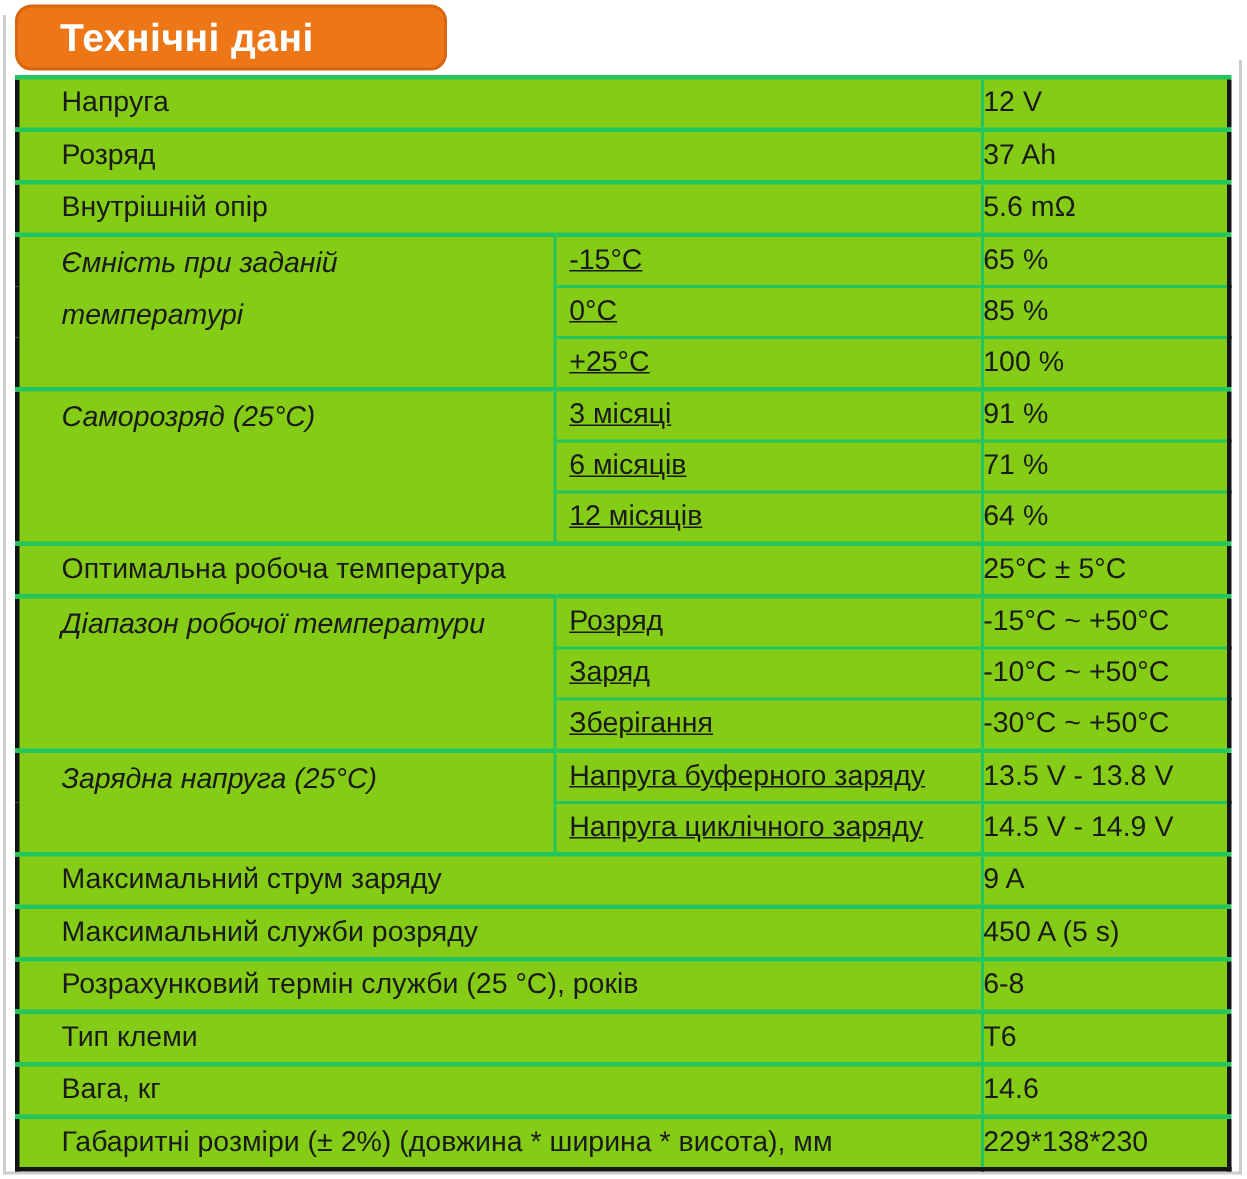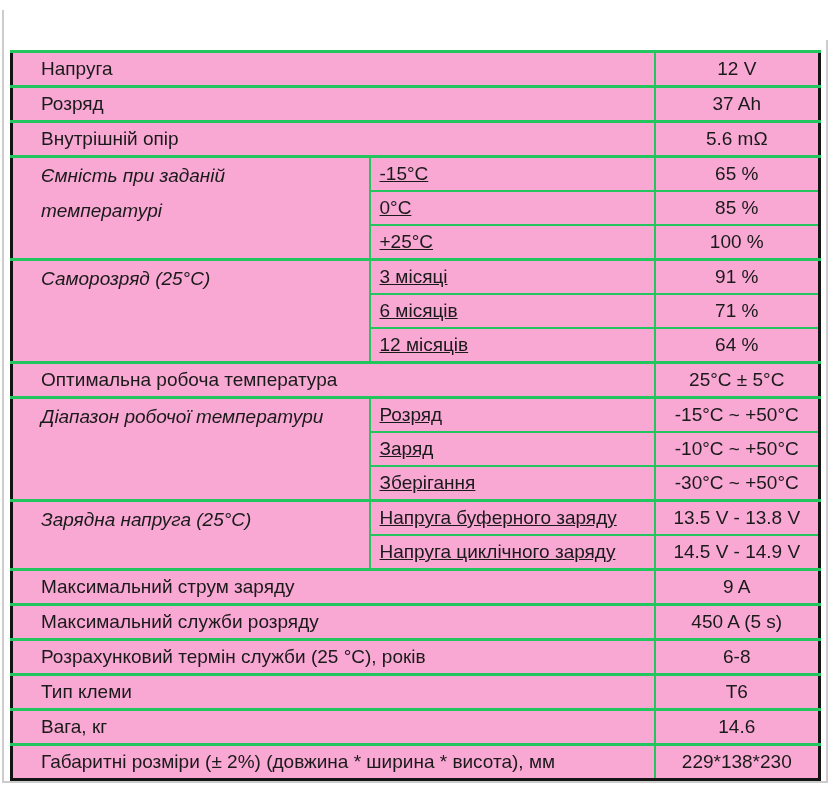--- a/index.html
+++ b/index.html
@@ -49,50 +49,53 @@
   .spec-table col.c1 { width: 358px; }
   .spec-table col.c2 { width: 285px; }
   .spec-table col.c3 { width: 165px; }
 
   .spec-table td {
     border: 2px solid #22c55e;
     font-size: 19px;
     color: #1a1a1a;
     height: 32px;
     padding: 0;
-    background: #f9a8d4;
+    background: #84cc16;
     vertical-align: middle;
   }
   .spec-table tr.row-start > td { border-top-width: 3px; }
 
   td.label-cell {
     text-align: left;
     padding-left: 28px;
     white-space: pre-line;
   }
   td.span-label {
     vertical-align: top;
     line-height: 35px;
     font-style: italic;
   }
   td.param-cell {
     text-align: left;
     padding-left: 9px;
     text-decoration: underline;
   }
-  td.value-cell { text-align: center; }
+  td.value-cell { text-align: left; }
 </style>
 </head>
 <body>
 
 <div class="canvas">
   <div class="gray-line gray-left"></div>
   <div class="gray-line gray-bottom"></div>
   <div class="gray-line gray-right"></div>
 
+  <div class="title-tab" style="background: rgb(237, 118, 23); border-color: rgb(218, 101, 15);">
+    <span class="title-text">Технічні дані</span>
+  </div>
 
   <table class="spec-table">
     <colgroup>
       <col class="c1">
         <col class="c2">
         <col class="c3">
     </colgroup>
     <tbody>
         <tr class="row-start">
           <td class="label-cell" colspan="2">Напруга</td>

